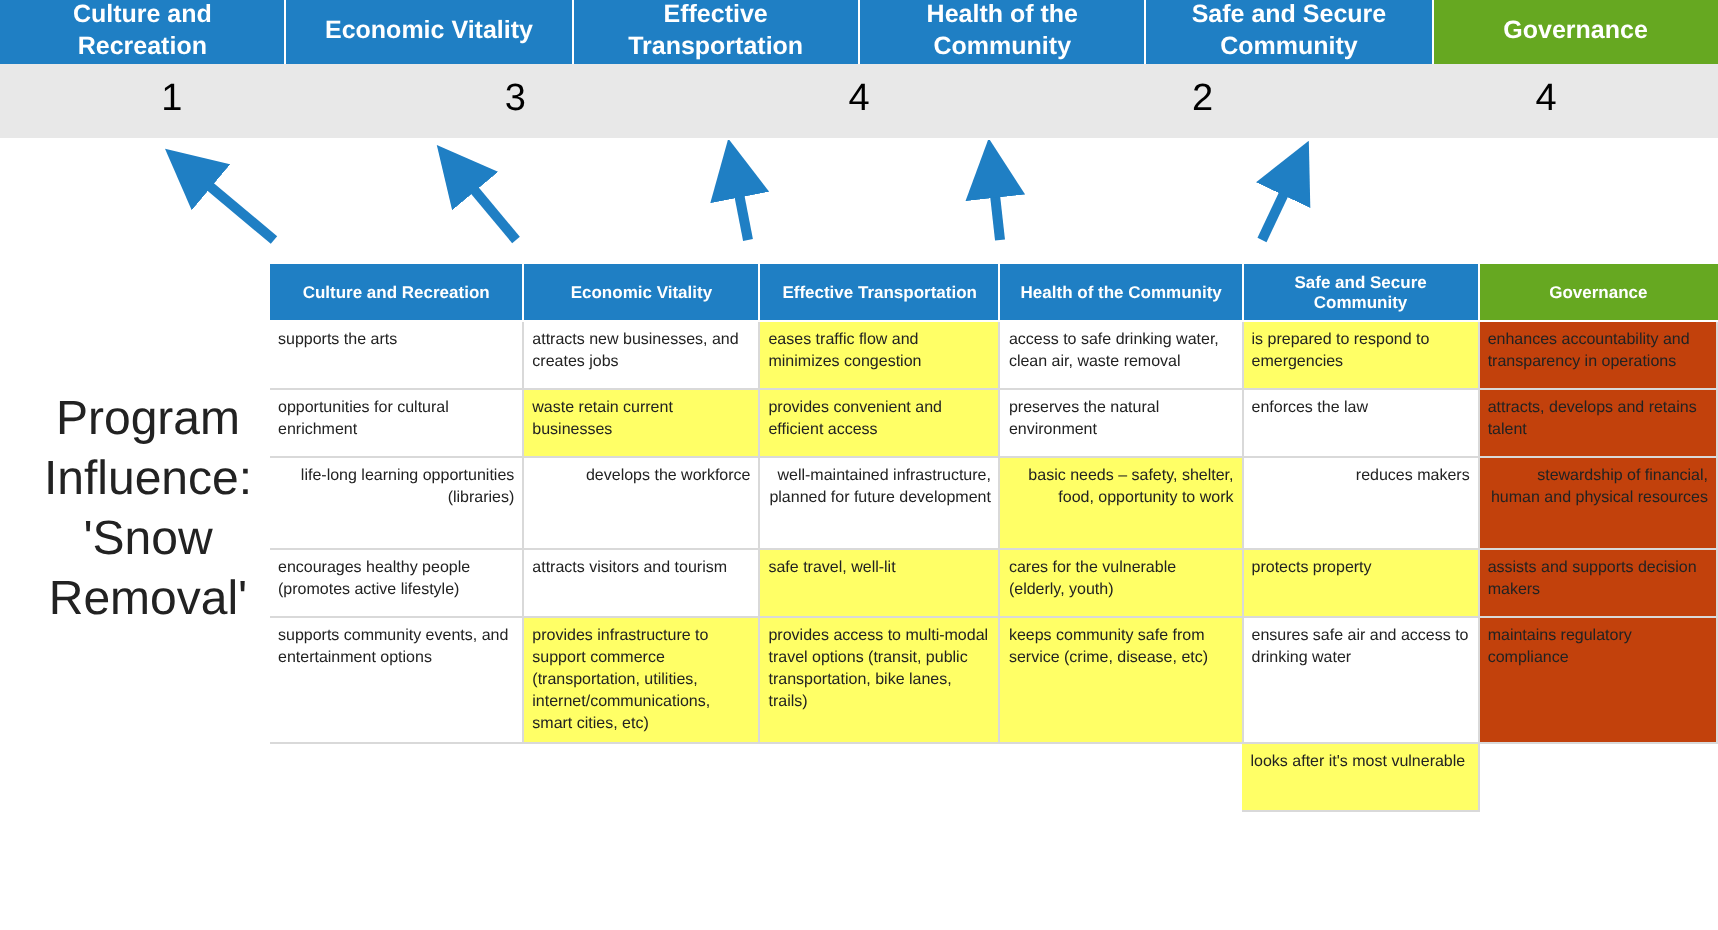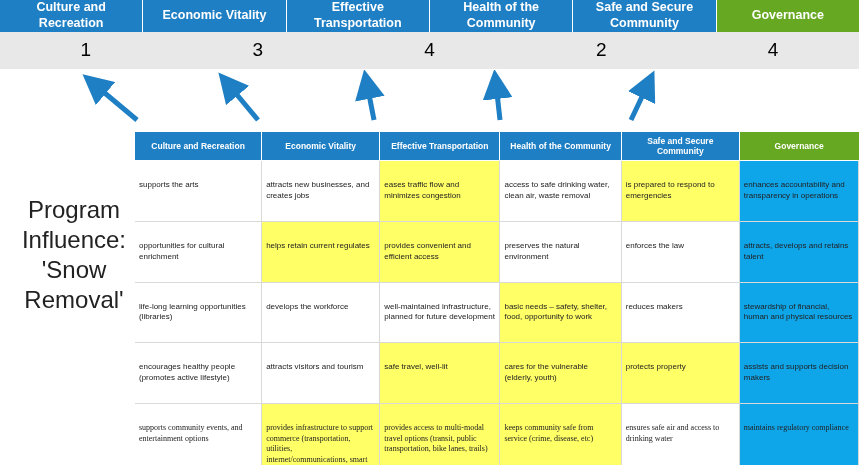--- a/index.html
+++ b/index.html
@@ -112,46 +112,46 @@
     border-bottom: 1px solid #ffffff;
   }
   table#matrix th.gov {
     background: #66a821;
     border-right: none;
   }
   table#matrix td {
     font-size: 8px;
     color: #222222;
     vertical-align: top;
-    padding: 19px 4px;
+    padding: 4px 4px;
     line-height: 1.35;
     background: #ffffff;
     border-right: 1px solid #d9d9d9;
     border-bottom: 1px solid #d9d9d9;
     height: 34px;
     box-sizing: border-box;
   }
   table#matrix td.hl {
     background: #ffff66;
     margin-top: 16px;
   }
   table#matrix td.gray {
-    background: #0ea5e9;
+    background: #c2410c;
   }
   table#matrix td.empty {
     background: #ffffff;
     border-right-color: #e6e6e6;
     border-bottom-color: #e6e6e6;
   }
   table#matrix td.blank-left {
     background: #ffffff;
     border: none;
   }
-  table#matrix tr.tall td { height: 46px; }
-  table#matrix tr.xtall td { height: 58px; font-family: Liberation Serif, serif; }
+  table#matrix tr.tall td { height: 46px; text-align: right; }
+  table#matrix tr.xtall td { height: 58px; }
 </style>
 </head>
 <body>
 
 <div id="top-bar">
   <div id="top-header-row">
     <div class="top-header-cell">Culture and Recreation</div>
     <div class="top-header-cell">Economic Vitality</div>
     <div class="top-header-cell">Effective Transportation</div>
     <div class="top-header-cell">Health of the Community</div>
@@ -200,21 +200,21 @@
       <tr>
         <td>supports the arts</td>
         <td>attracts new businesses, and creates jobs</td>
         <td class="hl">eases traffic flow and minimizes congestion</td>
         <td>access to safe drinking water, clean air, waste removal</td>
         <td class="hl">is prepared to respond to emergencies</td>
         <td class="gray">enhances accountability and transparency in operations</td>
       </tr>
       <tr>
         <td>opportunities for cultural enrichment</td>
-        <td class="hl">helps retain current regulates</td>
+        <td class="hl">waste retain current businesses</td>
         <td class="hl">provides convenient and efficient access</td>
         <td>preserves the natural environment</td>
         <td>enforces the law</td>
         <td class="gray">attracts, develops and retains talent</td>
       </tr>
       <tr class="tall">
         <td>life-long learning opportunities (libraries)</td>
         <td>develops the workforce</td>
         <td>well-maintained infrastructure, planned for future development</td>
         <td class="hl">basic needs – safety, shelter, food, opportunity to work</td>

